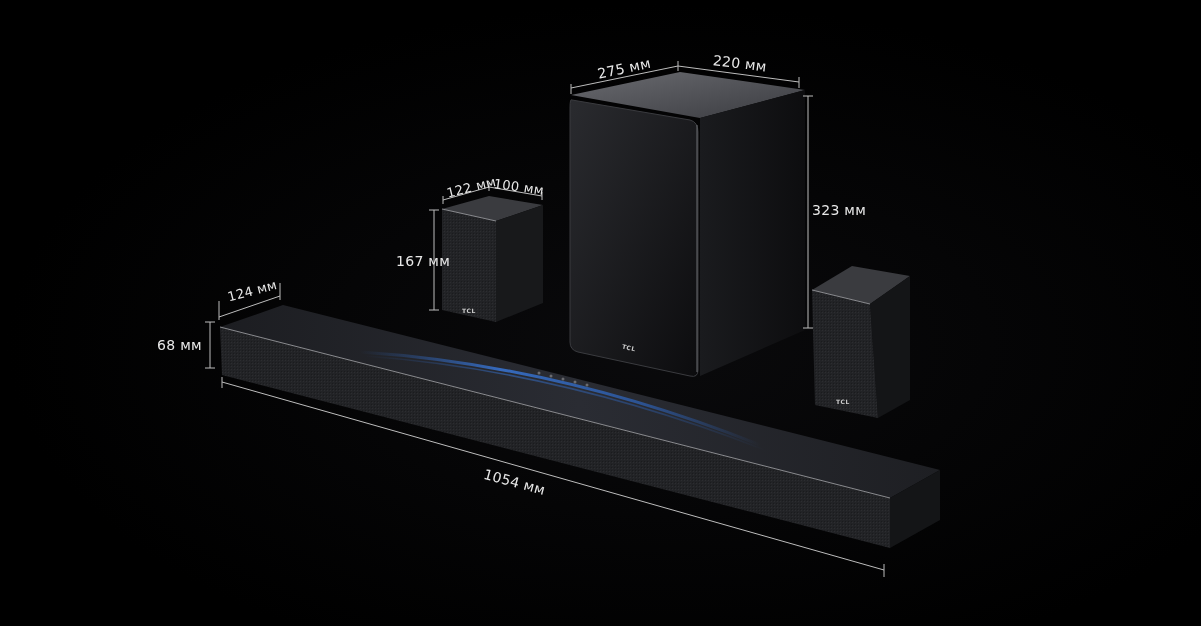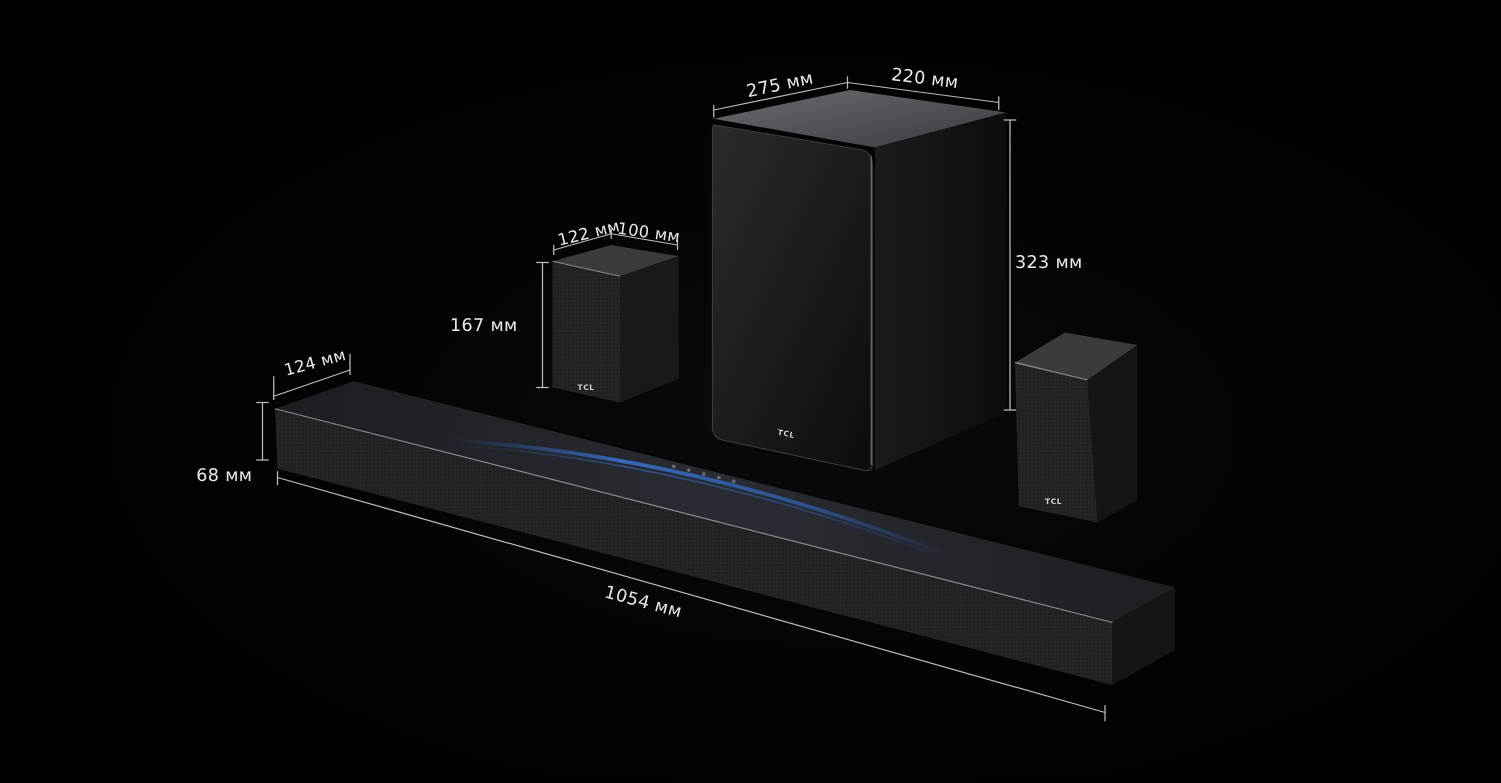--- a/index.html
+++ b/index.html
@@ -114,22 +114,22 @@
         <line x1="884" y1="564" x2="884" y2="577"></line>
     </g>
   </svg>
 
   <div class="lbl" style="left:596px;top:66px;transform:rotate(-12deg);">275 мм</div>
   <div class="lbl" style="left:714px;top:52px;transform:rotate(7deg);">220 мм</div>
   <div class="lbl" style="left:812px;top:202px;">323 мм</div>
 
   <div class="lbl" style="left:445px;top:186px;font-size:13px;transform:rotate(-14deg);">122 мм</div>
   <div class="lbl" style="left:495px;top:176px;font-size:13px;transform:rotate(8deg);">100 мм</div>
-  <div class="lbl" style="left:360px;top:253px;">167 мм</div>
+  <div class="lbl" style="left:396px;top:253px;">167 мм</div>
 
   <div class="lbl" style="left:226px;top:290px;font-size:13px;transform:rotate(-15deg);">124 мм</div>
-  <div class="lbl" style="left:157px;top:337px;margin-top:36px;">68 мм</div>
+  <div class="lbl" style="left:157px;top:337px;">68 мм</div>
   <div class="lbl" style="left:486px;top:466px;transform:rotate(15deg);">1054 мм</div>
 
   <div class="tcl" style="left:622px;top:344px;transform:rotate(12deg);">TCL</div>
   <div class="tcl" style="left:462px;top:307px;">TCL</div>
   <div class="tcl" style="left:836px;top:398px;">TCL</div>
 </div>
 
 </body></html>

